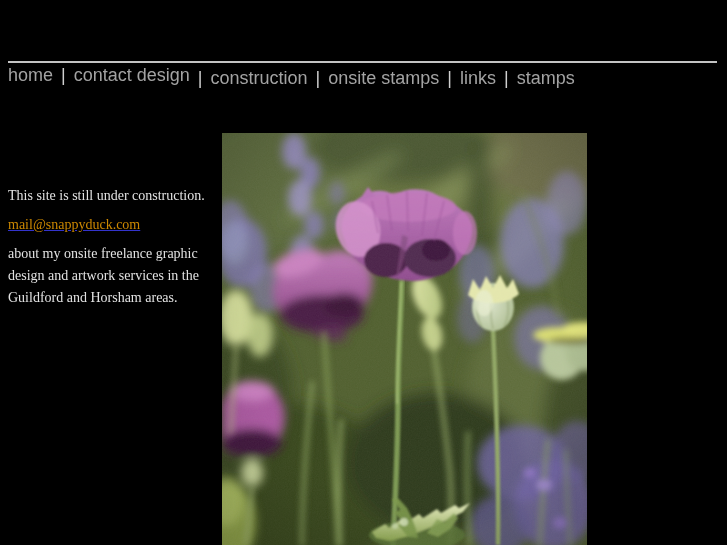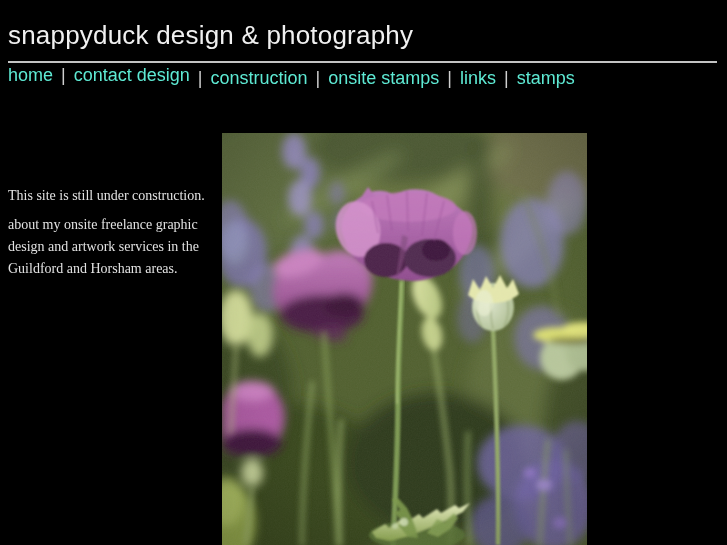--- a/index.html
+++ b/index.html
@@ -16,21 +16,21 @@
   }
   .rule {
     position:absolute; left:8px; top:61px; width:709px; height:2px;
     background:#c3c3c3;
   }
   nav {
     position:absolute; left:8px; top:67px;
     display:flex; align-items:flex-start;
     font-size:18px; line-height:22px; color:#e6e6e6; white-space:nowrap;
   }
-  .nav-link { color:#5eead4; text-decoration:none; cursor:pointer; position:relative; top:0; }
+  .nav-link { color:#a3a3a3; text-decoration:none; cursor:pointer; position:relative; top:0; }
   .nav-link.raised { top:-3px; }
   .sep { color:#cfcfcf; margin:0 8px; position:relative; top:0; }
   .sep.raised { top:-3px; }
 
   .welcome {
     position:absolute; left:8px; top:130px; margin:0;
     font-size:30px; line-height:30px; font-weight:400;
     color:#efa511; white-space:nowrap;
   }
 
@@ -46,41 +46,41 @@
     position:absolute; left:222px; top:133px; width:365px; height:412px;
     overflow:hidden; background:#51602f;
   }
   .photo svg { display:block; }
 </style>
 </head>
 <body>
 
 <div class="page">
 
-  <div class="site-title">snappyduck design &amp; photography</div>
 
   <div class="rule"></div>
 
   <nav>
     <a class="nav-link raised">home</a>
     <span class="sep raised">|</span>
     <a class="nav-link raised">contact design</a>
     <span class="sep">|</span>
     <a class="nav-link">construction</a>
     <span class="sep">|</span>
     <a class="nav-link">onsite stamps</a>
     <span class="sep">|</span>
     <a class="nav-link">links</a>
     <span class="sep">|</span>
     <a class="nav-link">stamps</a>
   </nav>
 
 
   <div class="intro">
     <p>This site is still under construction.</p>
+    <p><a class="mail-link"><span>mail@snappyduck.com</span></a></p>
     <p>about my onsite freelance graphic design and artwork services in the Guildford and Horsham areas.</p>
   </div>
 
   <div class="photo" aria-label="Close-up photograph of purple opium poppies, green seed pods and blurred lavender in a sunlit meadow">
     <svg width="365" height="412" viewBox="0 0 365 412" xmlns="http://www.w3.org/2000/svg">
       <defs>
         <filter id="b8" x="-40%" y="-40%" width="180%" height="180%">
             <feGaussianBlur stdDeviation="8"></feGaussianBlur>
           </filter>
         <filter id="b5" x="-40%" y="-40%" width="180%" height="180%">

